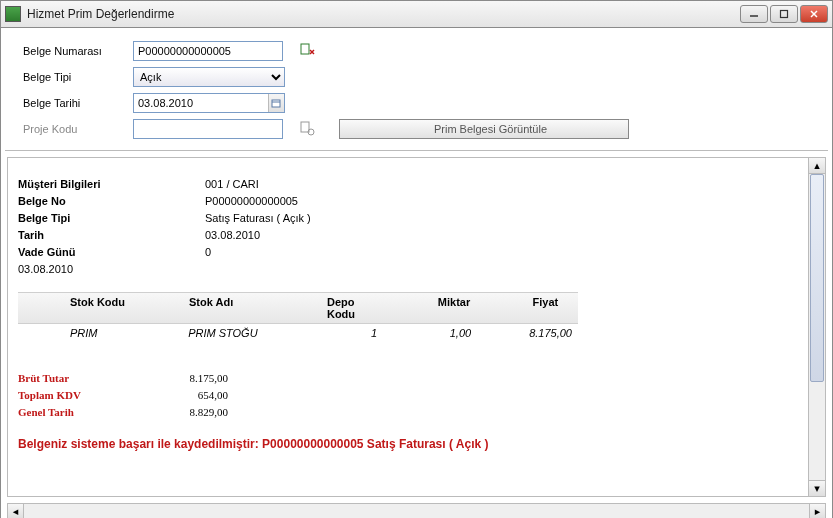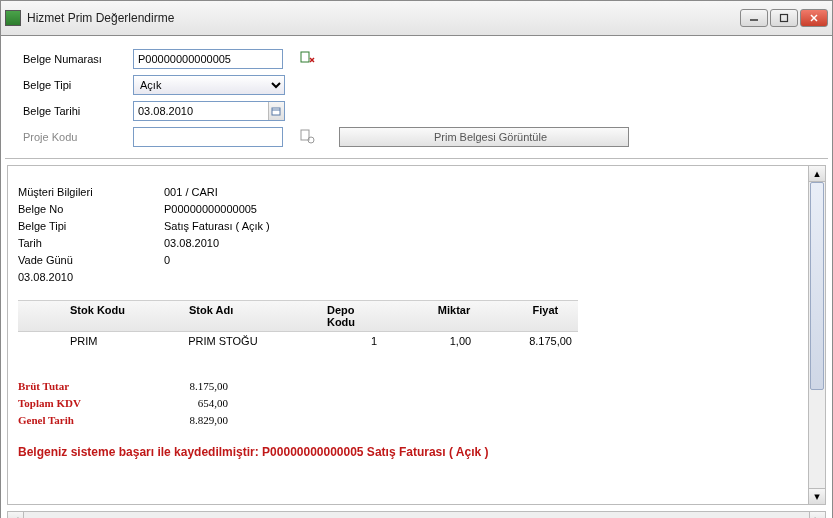--- a/index.html
+++ b/index.html
@@ -6,21 +6,21 @@
   body {
     font-family: "Segoe UI", Tahoma, Arial, sans-serif;
     font-size: 11px;
     background: #fff;
     color: #000;
     overflow: hidden;
   }
 
   
   .titlebar {
-    height: 36px;
+    height: 28px;
     background: linear-gradient(#f7f7f7, #e4e4e4);
     border: 1px solid #8a8a8a;
     display: flex;
     align-items: center;
     padding: 13px 4px;
     position: relative;
   }
   .titlebar .app-icon {
     width: 16px; height: 16px;
     background: linear-gradient(#4aa34a, #2e7d2e);
@@ -179,22 +179,22 @@
   .hscroll .track { flex:1; }
 
   
   .info-block { margin: 10px 0 14px 0; }
   .info-row {
     display: flex;
     font-size: 11px;
     line-height: 17px;
   }
   .info-row .k {
-    width: 146px;
-    font-weight: normal;
+    width: 187px;
+    font-weight: bold;
   }
   .info-row .v {}
 
   
   .grid { width: 560px; }
   .ghead {
     display:flex;
     background: linear-gradient(#f7f7f7,#e7e7e7);
     border-top:1px solid #cfcfcf;
     border-bottom:1px solid #cfcfcf;
@@ -204,21 +204,21 @@
   .ghead .col, .grow .col {
     padding:3px 6px;
     margin-left:46px;
   }
   .col.c1{width:125px;}
   .col.c2{width:160px;}
   .col.c3{width:110px; text-align:right;}
   .col.c4{width:80px; text-align:right;}
   .col.c5{width:85px; text-align:right;}
   .ghead .col.c3, .ghead .col.c4, .ghead .col.c5 { text-align:left; }
-  .grow { display:flex; font-size:11px; }
+  .grow { display:flex; font-size:11px;font-style:italic; }
 
   .totals { margin-top: 28px; }
   .totals .trow { display:flex; line-height:17px;font-family:Liberation Serif, serif; }
   .totals .tk { width:150px; color:#c01818; font-weight:bold; }
   .totals .tv { width:60px; text-align:right; }
 
   .success-msg {
     margin-top: 16px;
     color: #c01818;
     font-weight: bold;

